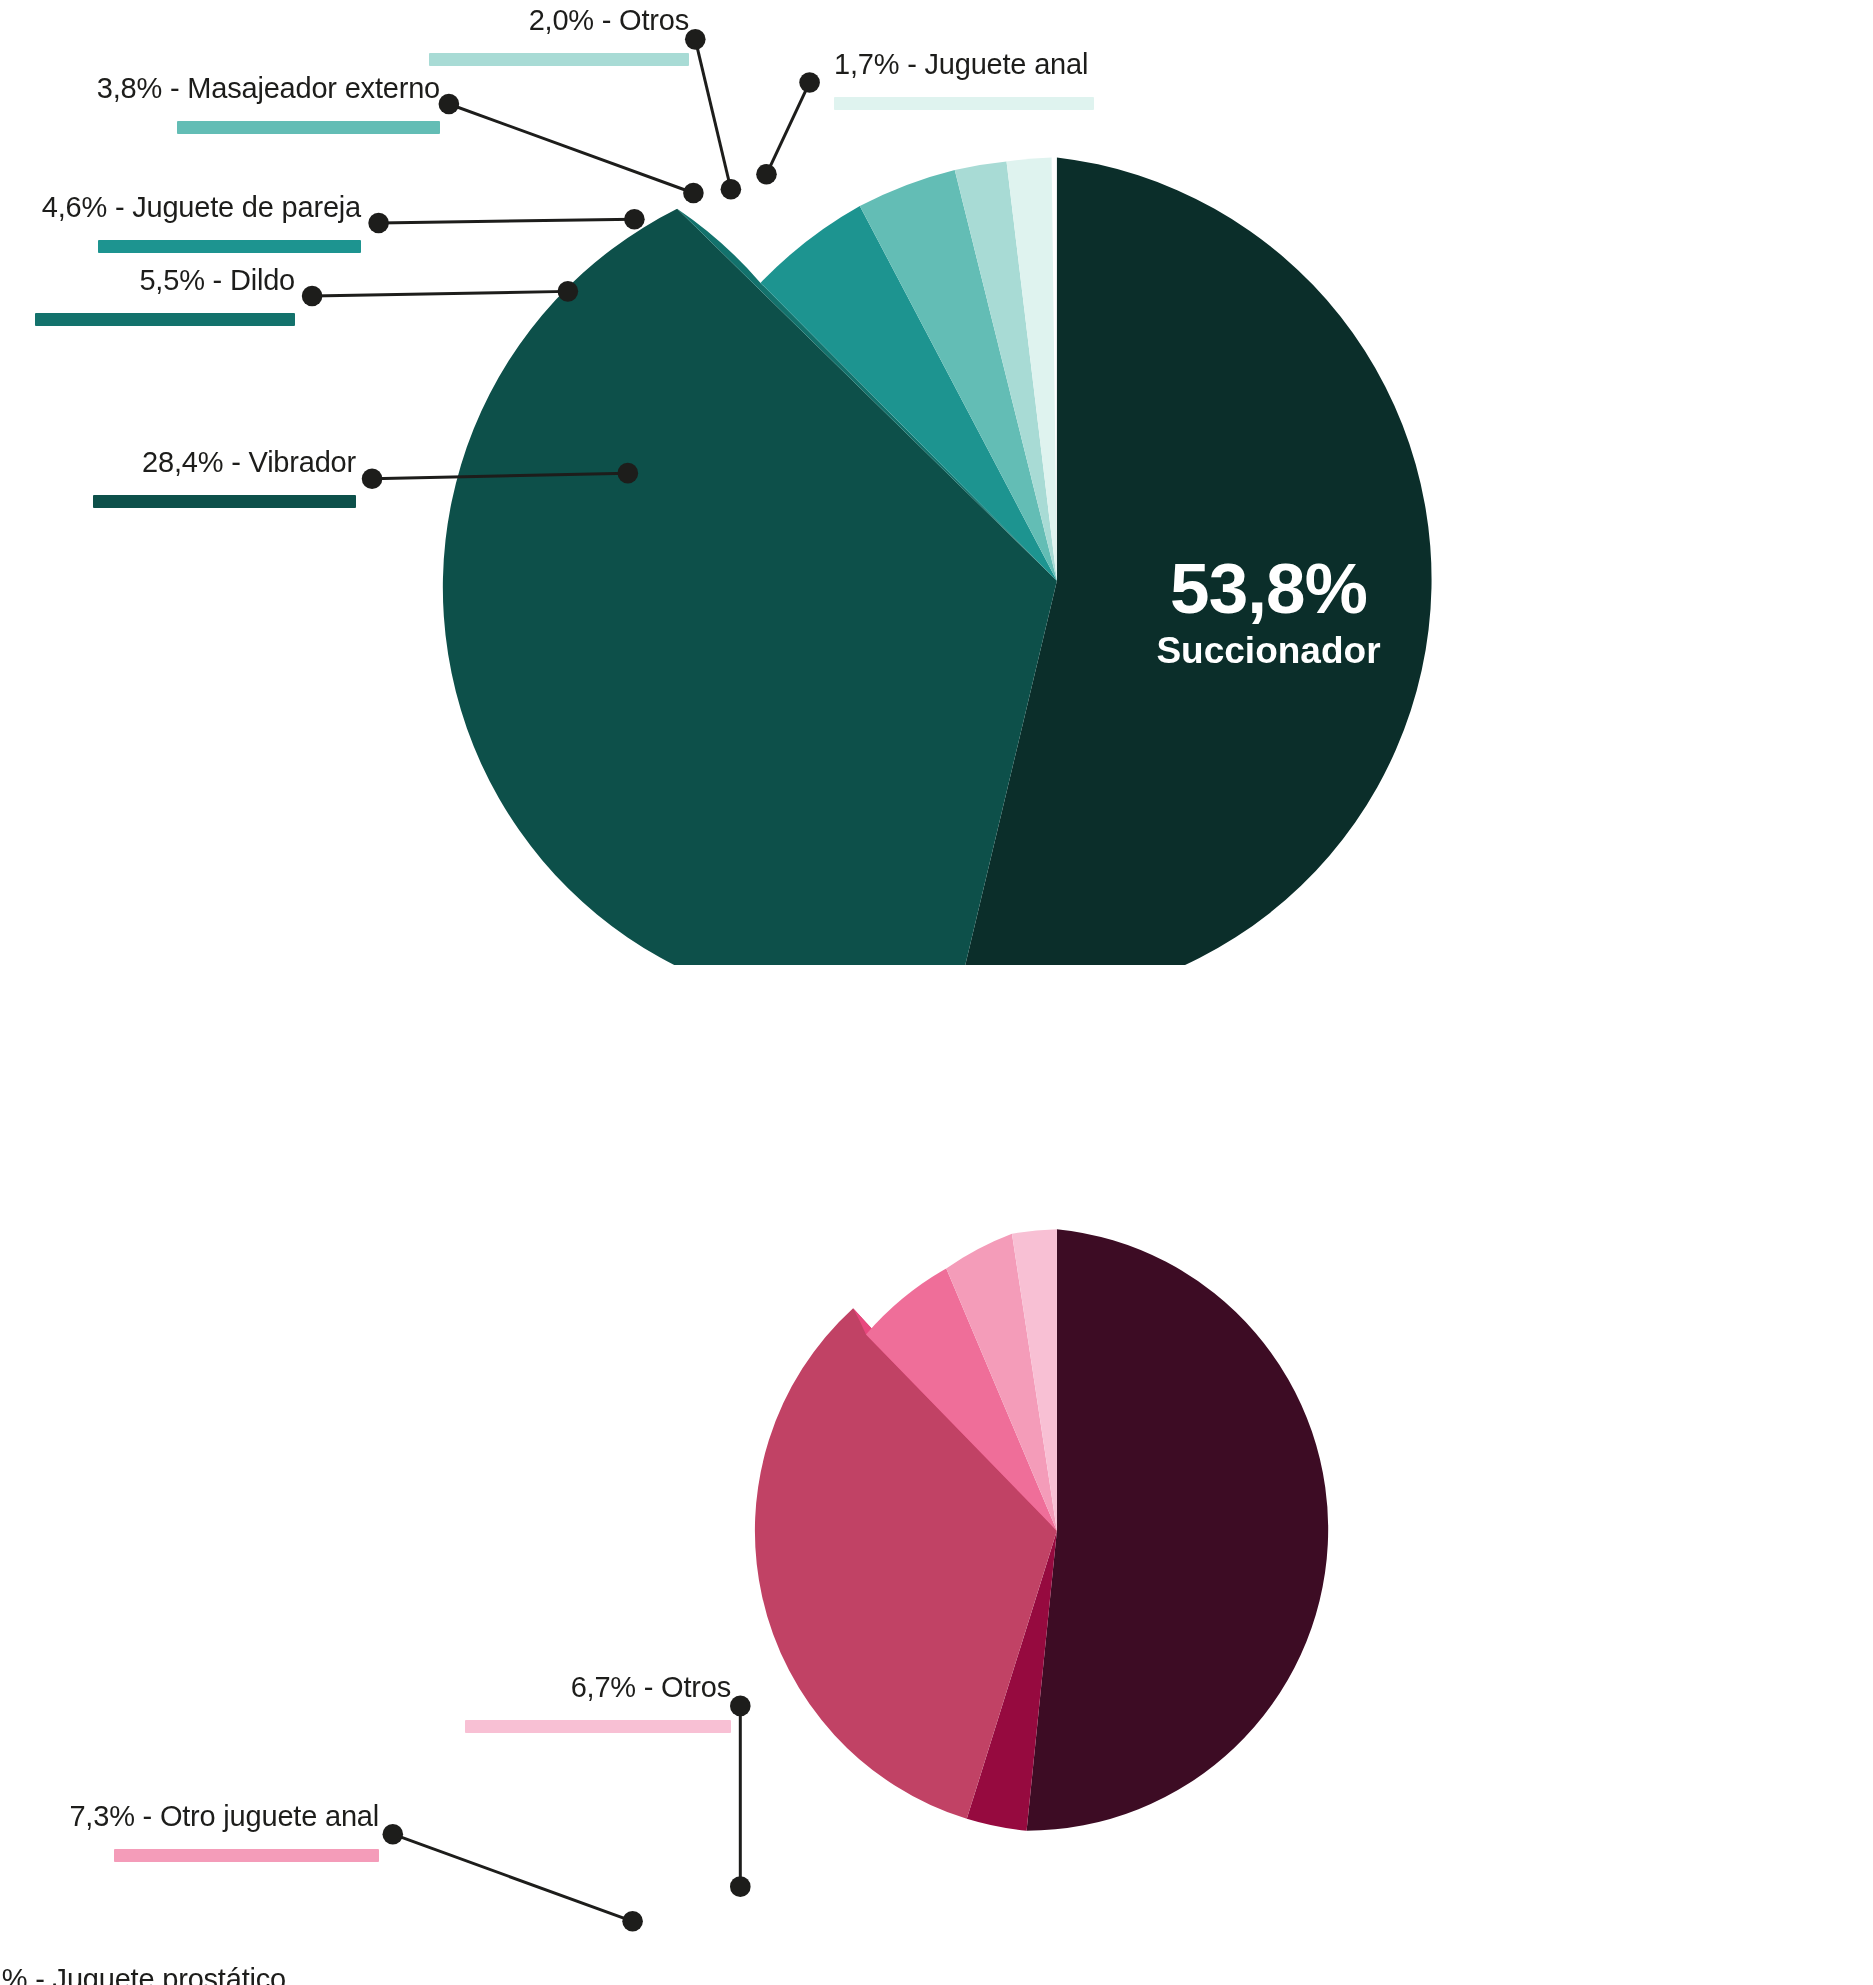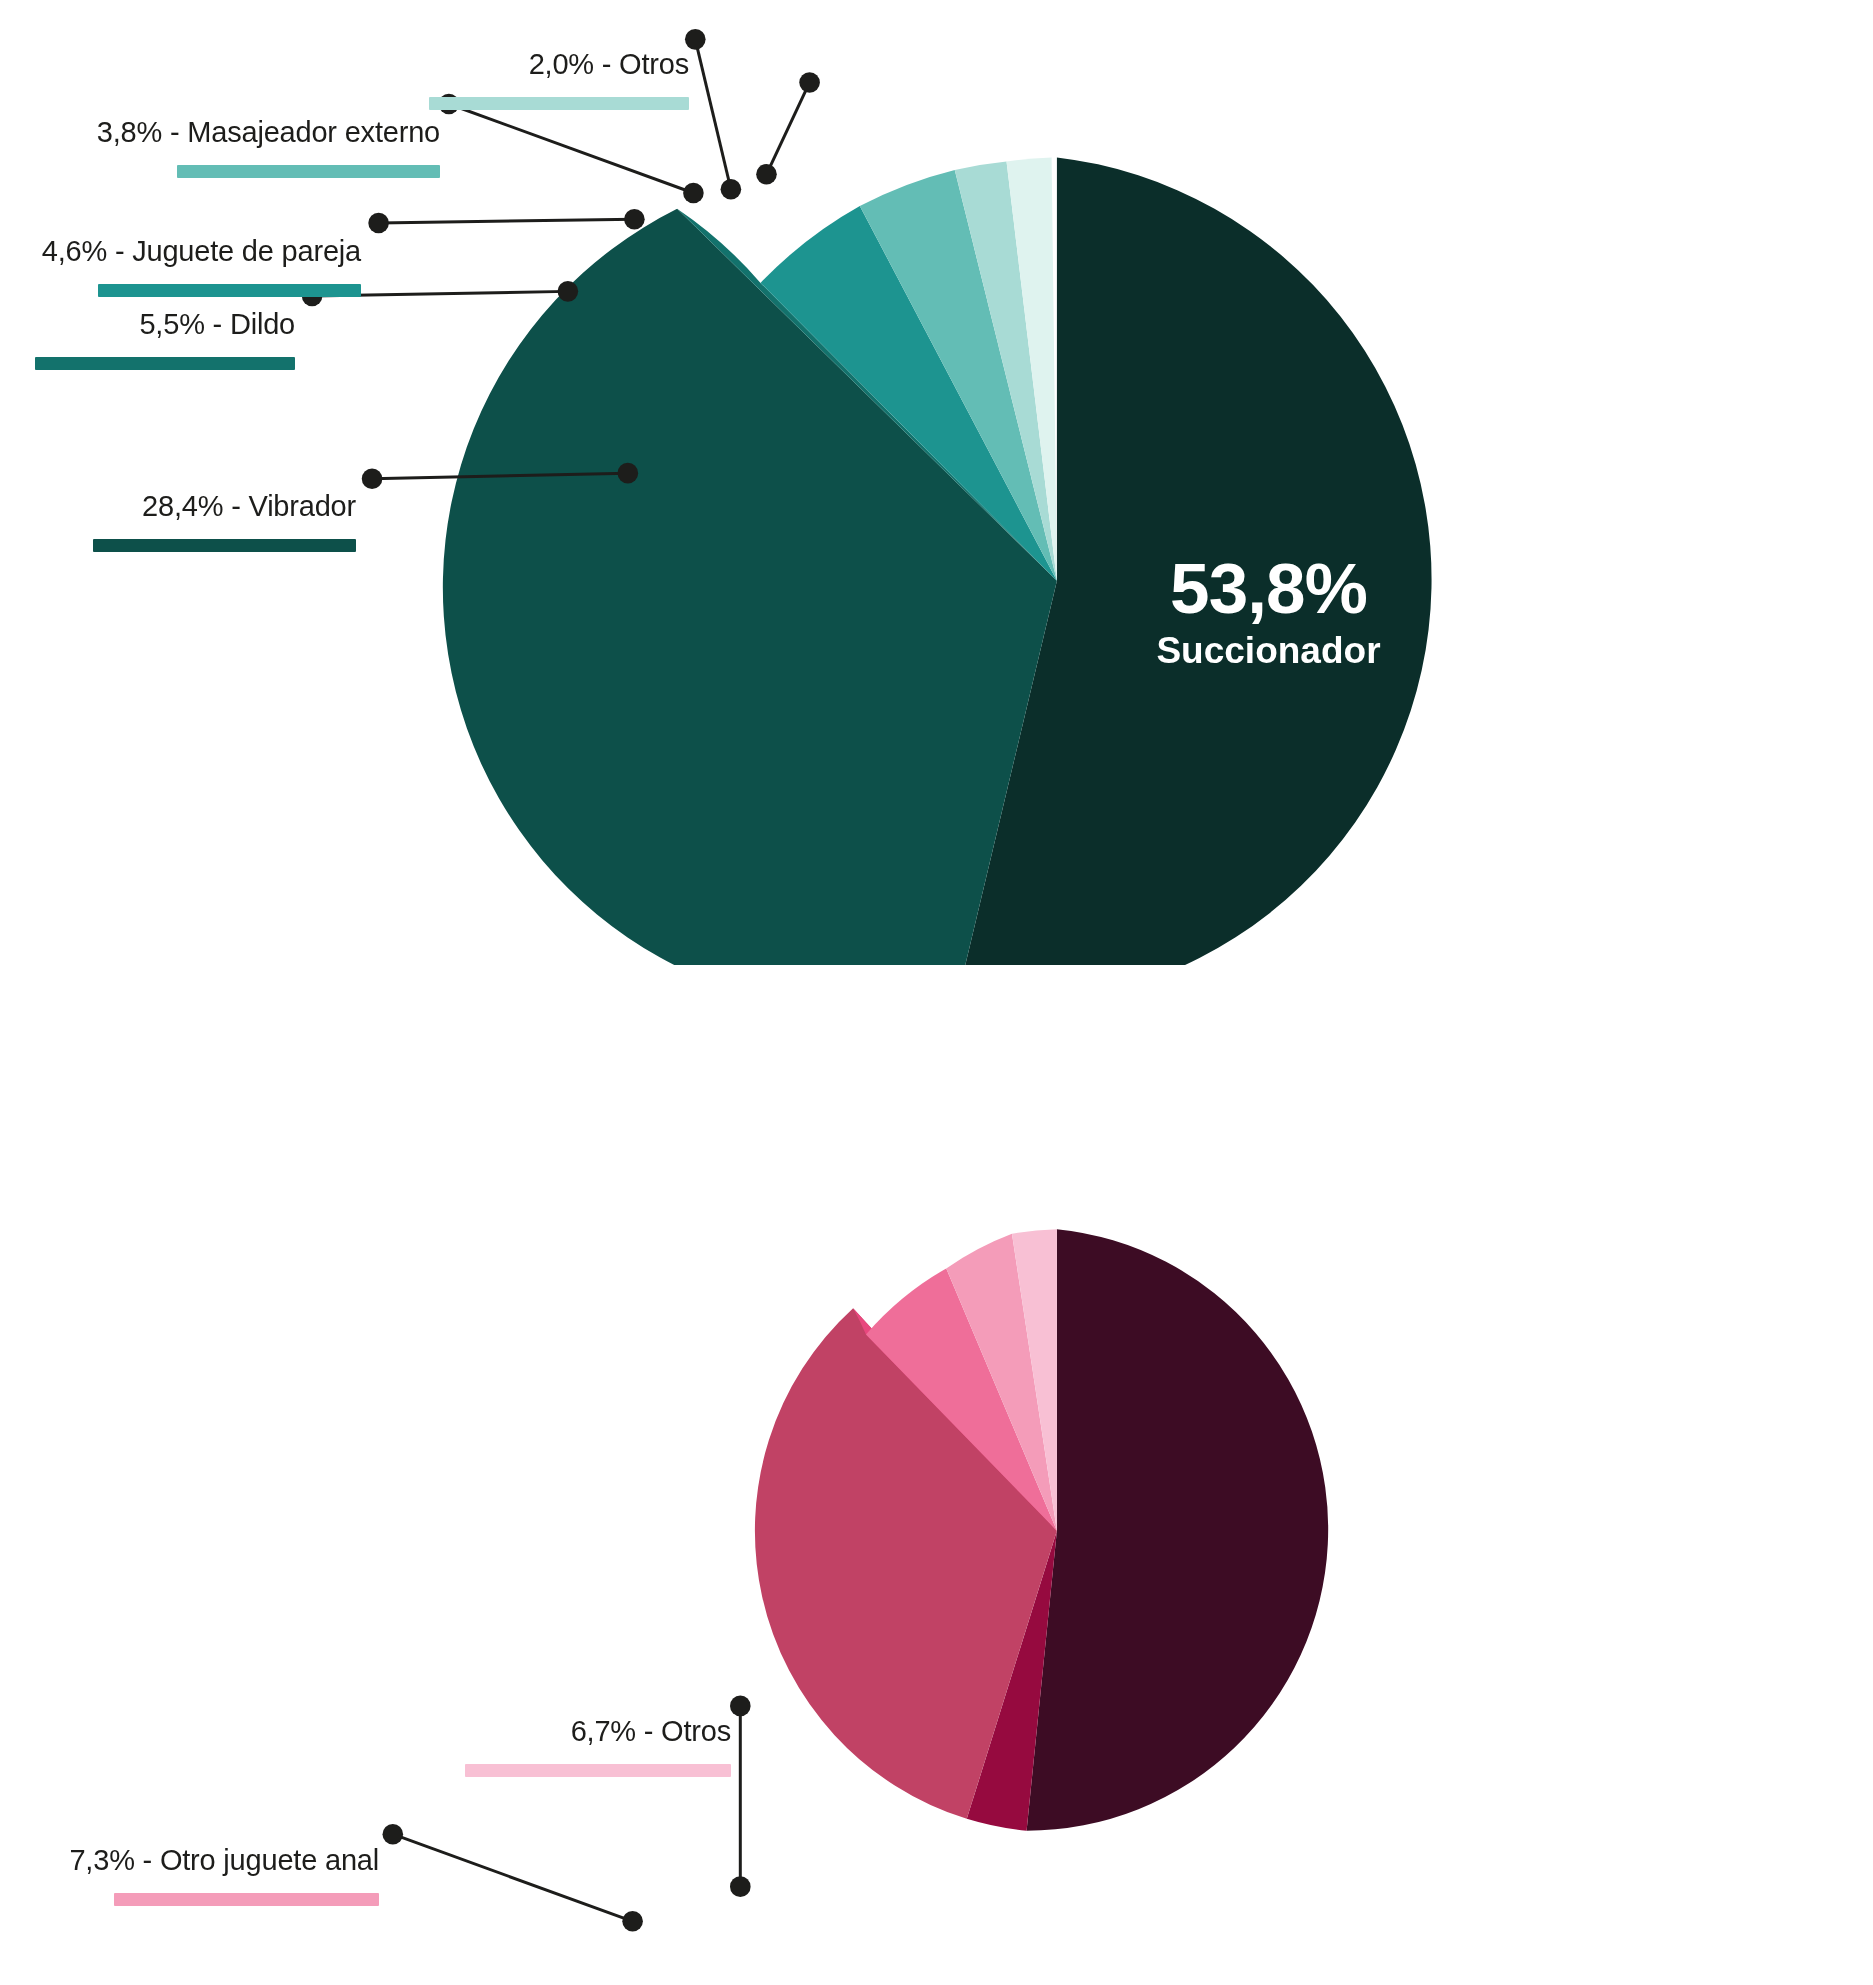--- a/index.html
+++ b/index.html
@@ -42,21 +42,21 @@
     letter-spacing: -0.2px;
     line-height: 1.1;
     display: block;
   }
   .label-bar {
     display: block;
     height: 13px;
     margin-top: 16px;
     border-radius: 0.9px;
   }
-  .label-group.align-right { text-align: right; margin-top: 44px; }
+  .label-group.align-right { text-align: right; }
   .label-group.align-left  { text-align: left; }
 
   .center-label {
     position: absolute;
     color: #ffffff;
     text-align: center;
     pointer-events: none;
   }
   .center-pct {
     display: block;
@@ -152,20 +152,24 @@
     <div class="label-group align-right" style="left:-164px; top:265px; width:459px;">
       <span class="label-text">5,5% - Dildo</span>
       <span class="label-bar" style="width:260px; margin-left:auto; background:#13726c;"></span>
     </div>
 
     <div class="label-group align-right" style="left:-103px; top:447px; width:459px;">
       <span class="label-text">28,4% - Vibrador</span>
       <span class="label-bar" style="width:263px; margin-left:auto; background:#0d504a;"></span>
     </div>
 
+    <div class="label-group align-left" style="left:834px; top:49px; width:394px;">
+      <span class="label-text">1,7% - Juguete anal</span>
+      <span class="label-bar" style="width:260px; background:#dff3ef;"></span>
+    </div>
   </div>
 
   <div class="chart-block" id="chart-bottom">
 
     <svg class="svg-layer" viewBox="0 0 2000 1089" width="1874" height="1020">
 
       <g>
 
         <path fill="#3d0c24" d="M 1128 604 L 1128 282 A 322 322 0 0 1 1095.65 924.37 Z"></path>
 

